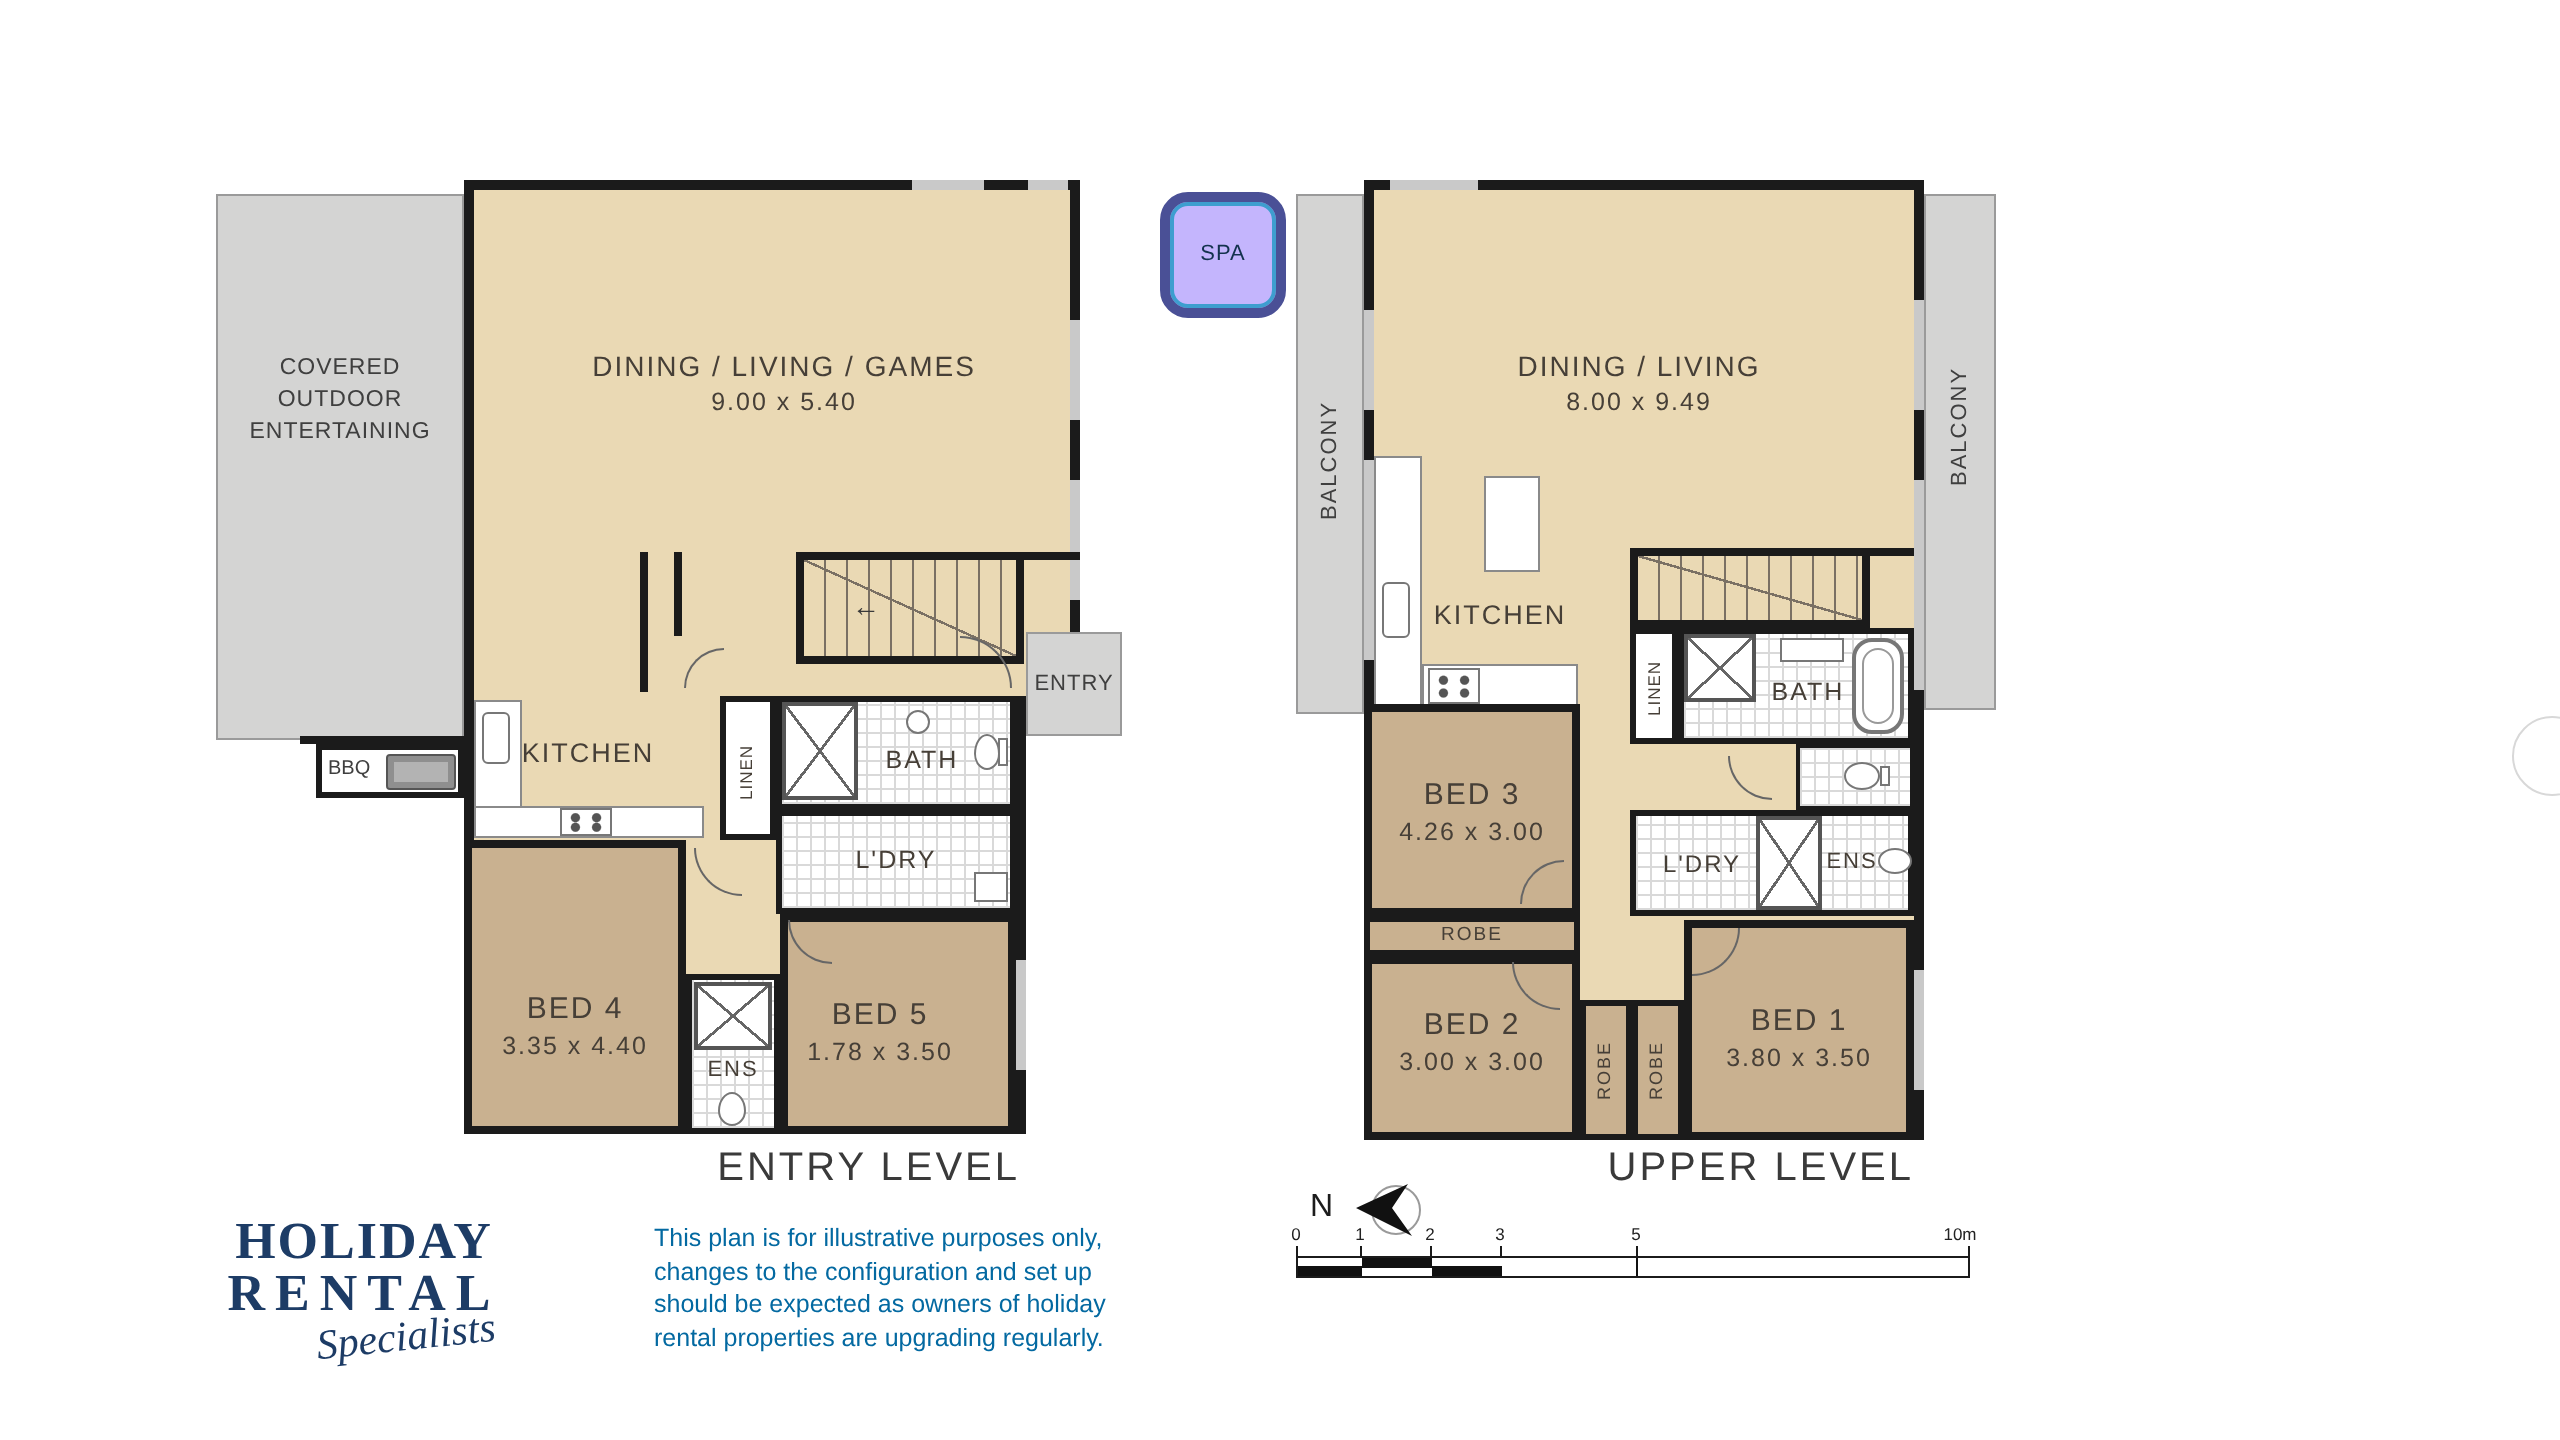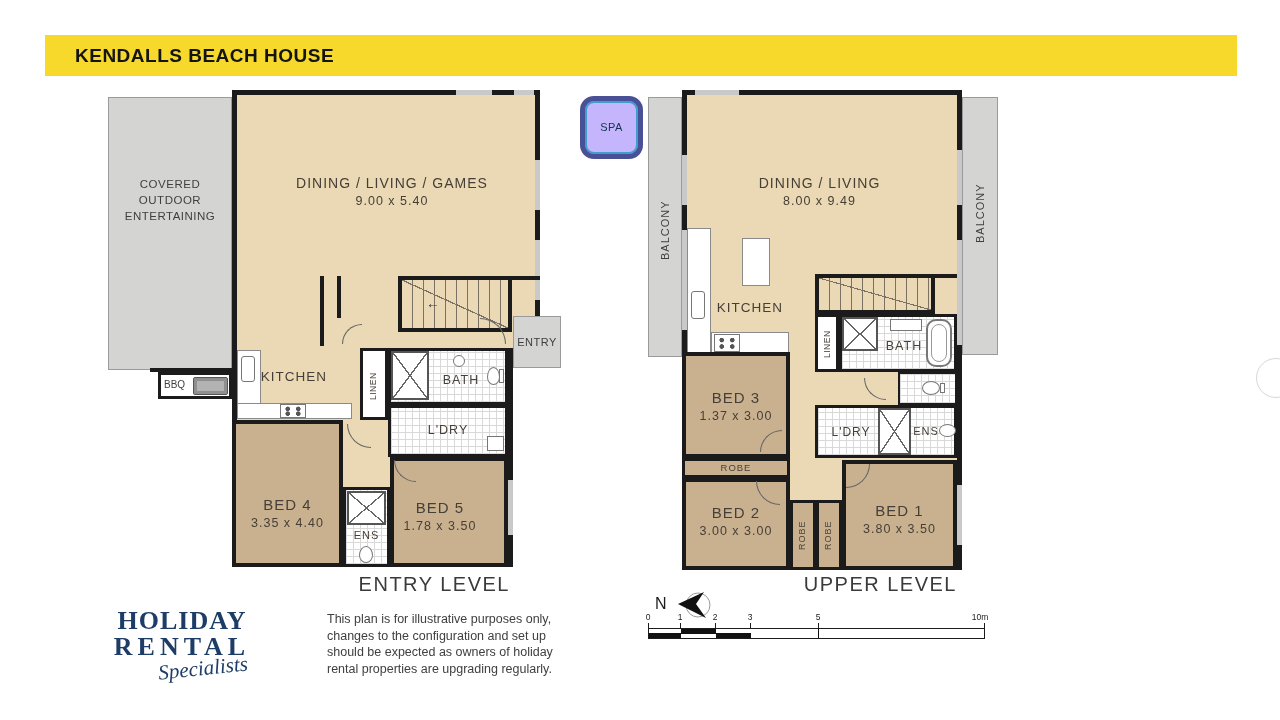--- a/index.html
+++ b/index.html
@@ -46,34 +46,31 @@
   .arc{position:absolute;box-sizing:border-box;border:0 solid #666;background:transparent;}
   .header-bar{position:absolute;left:45px;top:35px;width:1192px;height:41px;background:#f6d92b;}
   .header-title{font-size:19px;font-weight:bold;color:#141414;letter-spacing:0.5px;
         line-height:41px;padding-left:30px;}
   .spa{position:absolute;box-sizing:border-box;background:#c4b5fd;border:5px solid #4a5096;
         border-radius:14px;box-shadow:inset 0 0 0 2px #3e9ecf;text-align:center;}
   .logo{position:absolute;color:#1d3c66;text-align:center;font-family:"Liberation Serif",serif;}
   .logo-l1{font-size:26px;font-weight:bold;letter-spacing:1px;line-height:26px;}
   .logo-l2{font-size:26px;font-weight:bold;letter-spacing:5px;line-height:26px;}
   .logo-l3{font-size:21px;font-style:italic;transform:rotate(-6deg);margin-left:42px;margin-top:-4px;}
-  .disclaimer{position:absolute;font-size:12.5px;line-height:16.5px;color:#404040;}
+  .disclaimer{position:absolute;font-size:12.5px;line-height:16.5px;color:#0369a1;}
   .scale-num{position:absolute;font-size:8.5px;color:#222;transform:translateX(-50%);}
   .tick{position:absolute;width:1px;height:7px;background:#1b1b1b;}
   .sbar{position:absolute;box-sizing:border-box;border:1px solid #1b1b1b;background:#fff;}
   .sfill{position:absolute;background:#111;}
 </style>
 </head>
 <body>
 
 <div class="canvas">
 
-  <div class="header-bar">
-    <div class="header-title">KENDALLS BEACH HOUSE</div>
-  </div>
 
   <div class="room gray" style="left:108px;top:97px;width:124px;height:273px;">
     <div class="rlabel ml" style="left:0;top:78px;width:122px;font-size:11.5px;line-height:16px;letter-spacing:0.5px;color:#3f3f3f;">COVERED
 OUTDOOR
 ENTERTAINING</div>
   </div>
 
   <div class="room beige" style="left:232px;top:90px;width:308px;height:262px;"></div>
   <div class="room beige" style="left:232px;top:352px;width:281px;height:215px;"></div>
 
@@ -228,21 +225,21 @@
   <div class="room bordered3 tile" style="left:815px;top:405px;width:142px;height:53px;">
     <div class="rlabel" style="left:2px;top:17px;width:62px;font-size:12px;">L'DRY</div>
     <div class="xbox" style="left:60px;top:0px;width:33px;height:47px;"></div>
     <div class="rlabel" style="left:92px;top:17px;width:32px;font-size:11px;">ENS</div>
     <div class="toilet" style="left:121px;top:16px;width:17px;height:13px;border-radius:50%;"></div>
   </div>
 
   <div class="room bordered tan" style="left:682px;top:352px;width:108px;height:106px;">
     <div class="rlabel" style="left:0;top:33px;width:100px;">
       <div class="bedname">BED 3</div>
-      <div class="rdims">1.37 x 3.00</div>
+      <div class="rdims">4.26 x 3.00</div>
     </div>
   </div>
 
   <div class="room bordered3 tan" style="left:682px;top:458px;width:108px;height:20px;">
     <div style="text-align:center;line-height:14px;font-size:9.5px;letter-spacing:1px;color:#463f37;">ROBE</div>
   </div>
 
   <div class="room bordered tan" style="left:682px;top:478px;width:108px;height:92px;">
     <div class="rlabel" style="left:0;top:22px;width:100px;">
       <div class="bedname">BED 2</div>

